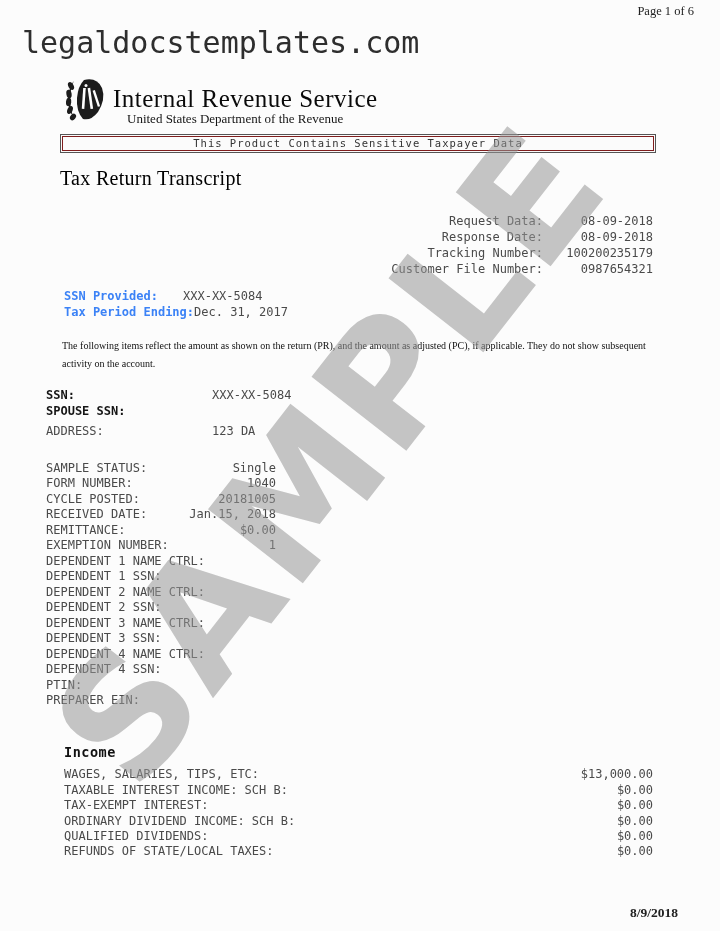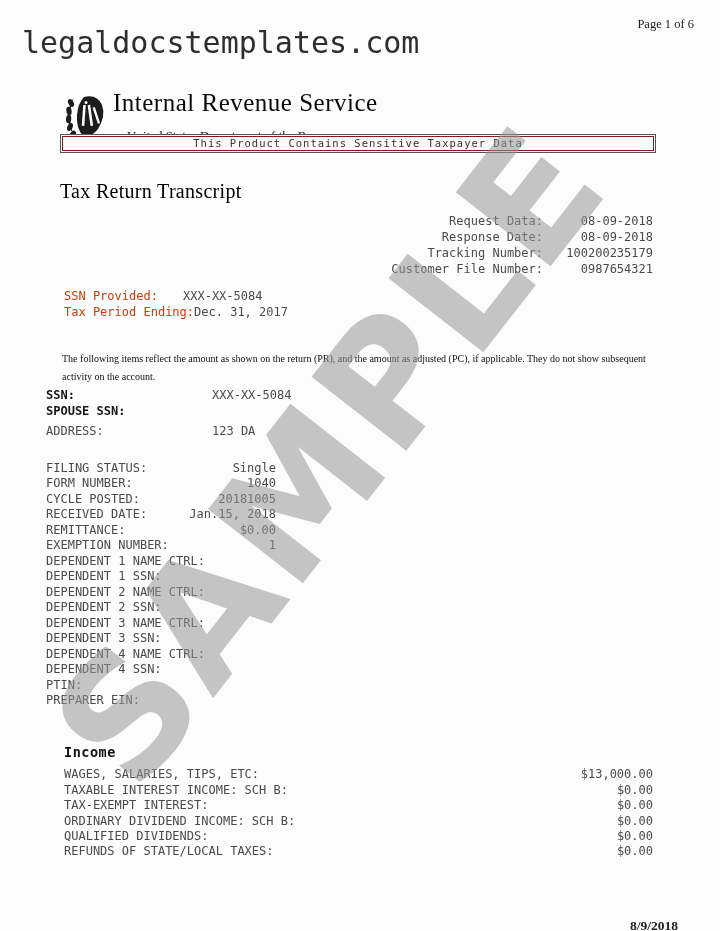--- a/index.html
+++ b/index.html
@@ -2,21 +2,21 @@
 <html><head>
 <meta charset="utf-8">
 <style>
   * { margin:0; padding:0; box-sizing:border-box; }
   html,body { background:#e9e9e9; }
   .page {
     position:relative; width:720px; height:931px; background:#fcfcfc;
     overflow:hidden; font-family:"DejaVu Sans Mono", monospace; color:#4a4a4a;
   }
   .mono { font-family:"DejaVu Sans Mono", monospace; }
-  .serif { font-family:"Liberation Serif", serif;margin-top:13px; }
+  .serif { font-family:"Liberation Serif", serif; }
 
   .watermark {
     position:absolute; left:-170px; top:360px; width:1000px; z-index:5;
     text-align:center; font-family:"DejaVu Sans", sans-serif; font-weight:bold;
     font-size:165px; letter-spacing:4px; color:rgba(150,150,150,0.55);
     transform:rotate(-52deg); pointer-events:none; white-space:nowrap;
   }
 
   .page-indicator { position:absolute; top:4px; right:26px; font-size:12.5px; color:#222; }
   .site-header { position:absolute; top:25px; left:22px; font-size:30px; color:#2e2e2e; }
@@ -32,21 +32,21 @@
   .doc-title { position:absolute; top:167px; left:60px; width:596px; 
                font-size:20px; font-weight:normal; color:#000; letter-spacing:0.3px; }
 
   .request-block { position:absolute; top:213px; right:67px; font-size:12px; line-height:16px; }
   .req-row { display:flex; }
   .req-lbl { width:220px; text-align:right; white-space:pre; }
   .req-val { width:110px; text-align:right; white-space:pre; }
 
   .ssn-block { position:absolute; top:288px; left:64px; font-size:12px; line-height:16px; }
   .ssn-row { display:flex; }
-  .ssn-lbl { min-width:119px; font-weight:normal; color:#c2410c; white-space:pre; }
+  .ssn-lbl { min-width:119px; font-weight:bold; color:#3b82f6; white-space:pre; }
   .ssn-val { white-space:pre; }
 
   .intro { position:absolute; top:337px; left:62px; width:601px; font-size:10px; line-height:17.5px; color:#101010; }
 
   .return-block { position:absolute; top:388px; left:46px; font-size:12px; line-height:15.5px; }
   .ret-row { display:flex; }
   .ret-lbl { min-width:166px; white-space:pre; }
   .ret-lbl.b { font-weight:bold; color:#151515; }
   .ret-val { white-space:pre; }
   .ret-val-right { width:64px; display:flex; justify-content:flex-end; white-space:pre; }
@@ -145,21 +145,21 @@
     <div class="ret-row">
       <span class="ret-lbl b">SPOUSE SSN:</span>
       <span class="ret-val"></span>
     </div>
     <div class="ret-row gap-sm">
       <span class="ret-lbl">ADDRESS:</span>
       <span class="ret-val">123 DA</span>
     </div>
 
     <div class="ret-row gap-lg">
-      <span class="ret-lbl">FILING STATUS:</span>
+      <span class="ret-lbl">SAMPLE STATUS:</span>
       <span class="ret-val-right">Single</span>
     </div>
     <div class="ret-row">
       <span class="ret-lbl">FORM NUMBER:</span>
       <span class="ret-val-right">1040</span>
     </div>
     <div class="ret-row">
       <span class="ret-lbl">CYCLE POSTED:</span>
       <span class="ret-val-right">20181005</span>
     </div>

